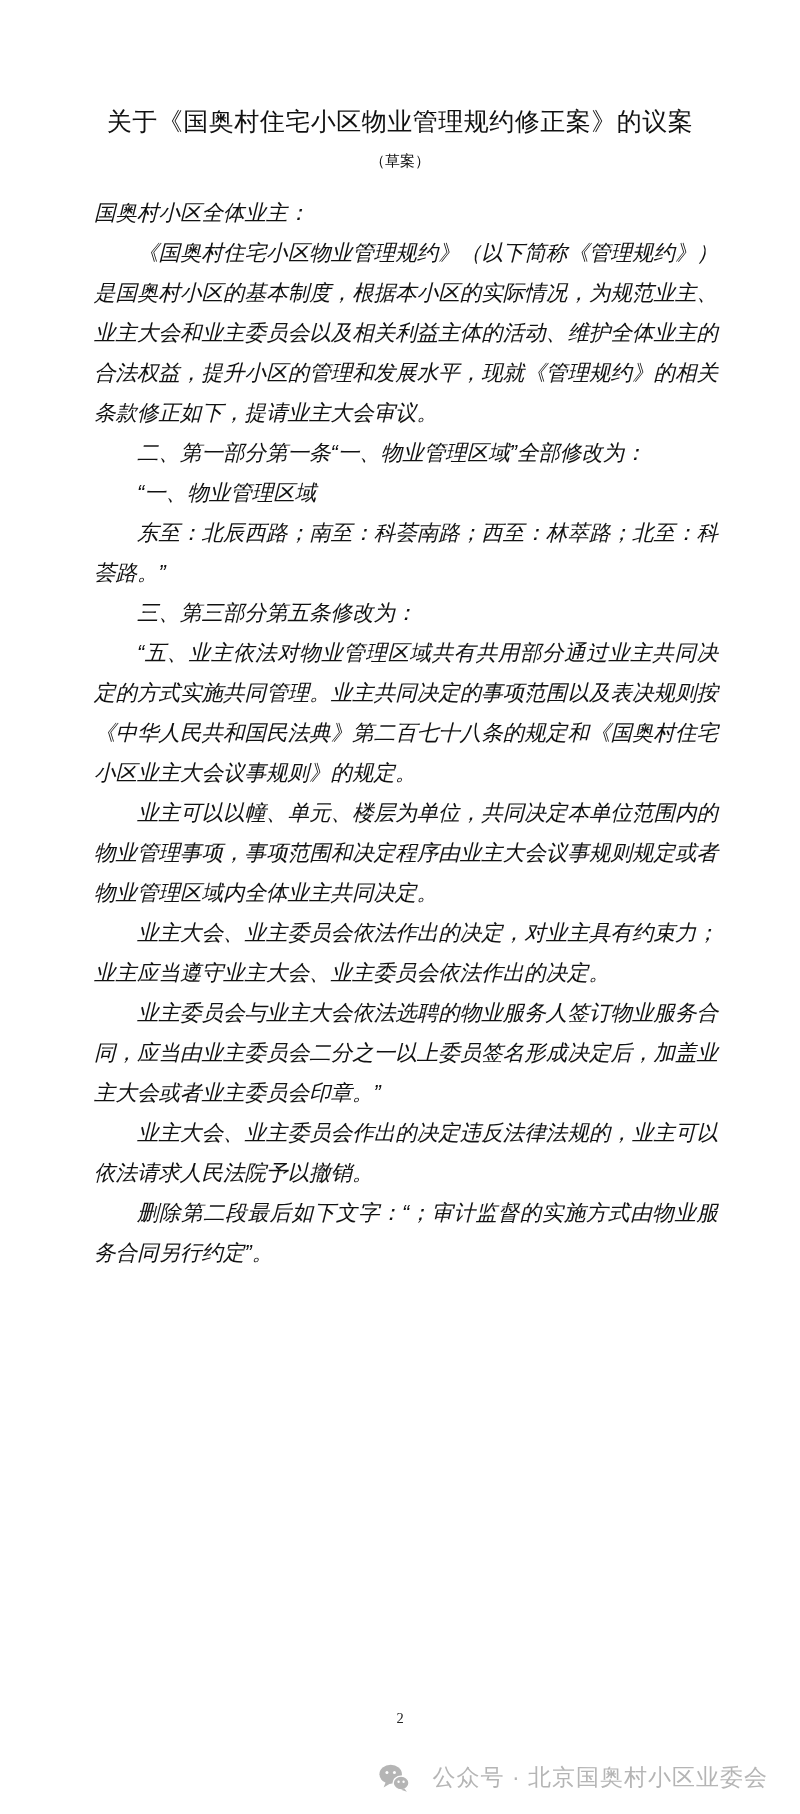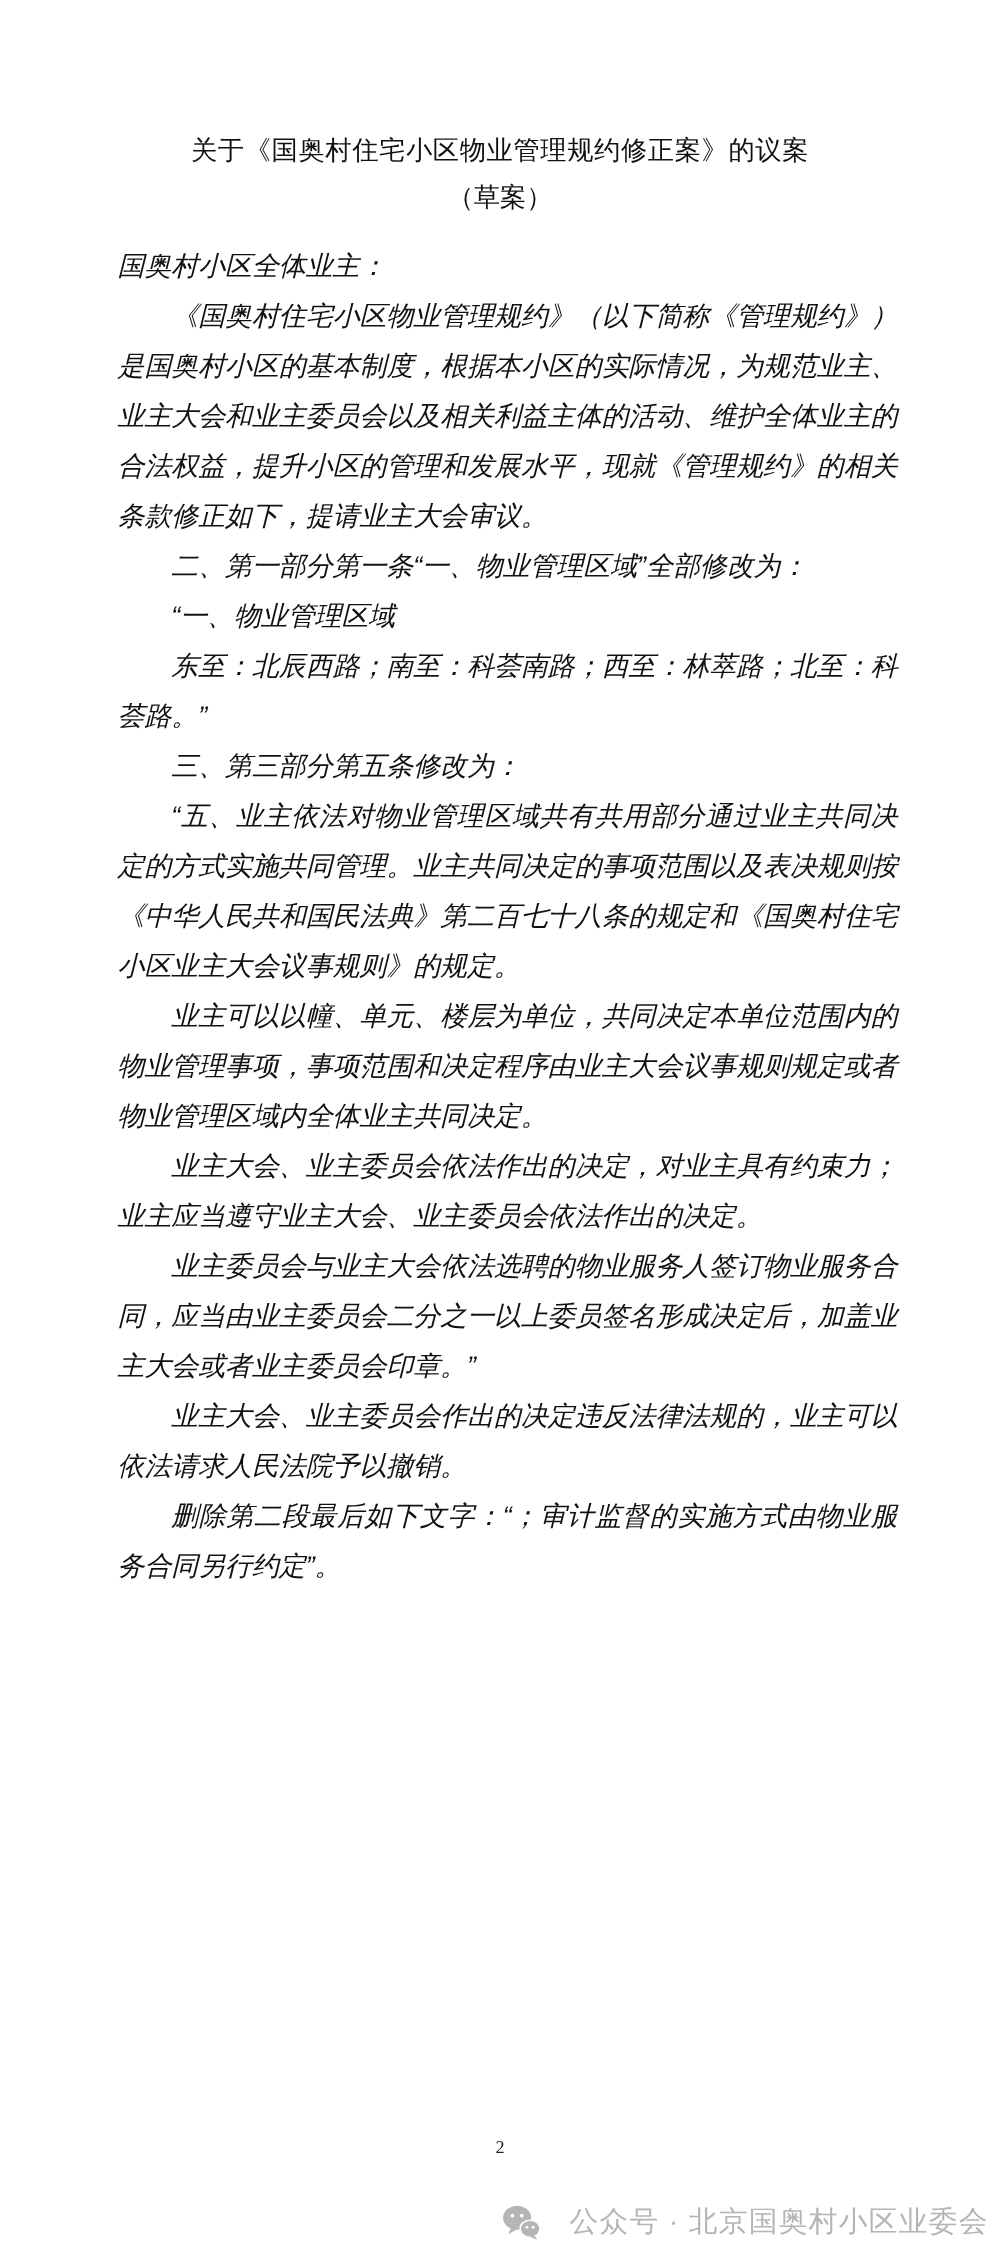--- a/index.html
+++ b/index.html
@@ -13,31 +13,30 @@
     height: 1814px;
     background: #ffffff;
     overflow: hidden;
     font-family: "Liberation Sans", sans-serif;
     color: #111111;
   }
   .doc-title {
     margin: 0;
     padding-top: 101px;
     text-align: center;
-    font-size: 21px;
+    font-size: 25px;
     font-weight: 400;
     line-height: 40px;
     letter-spacing: 0.5px;
   }
   .doc-subtitle {
     text-align: center;
-    font-size: 21px;
+    font-size: 15px;
     line-height: 40px;
     margin: 0 0 12px 0;
-    font-family: Liberation Mono, monospace;
   }
   .doc-body {
     margin: 0 82px 0 94px;
     font-size: 21.5px;
     line-height: 40px;
     text-align: justify;
     text-justify: inter-ideograph;
   }
   .doc-body p {
     margin: 0;
@@ -57,21 +56,21 @@
     left: 0;
     width: 100%;
     text-align: center;
     font-size: 14.5px;
     font-family: "Liberation Serif", serif;
     color: #222222;
   }
   .watermark {
     position: absolute;
     top: 1762px;
-    right: 9px;
+    right: 32px;
     display: flex;
     align-items: center;
     gap: 24px;
     font-size: 23px;
     letter-spacing: 1px;
     white-space: nowrap;
   }
   .watermark .wm-icon {
     width: 30px;
     height: 30px;

